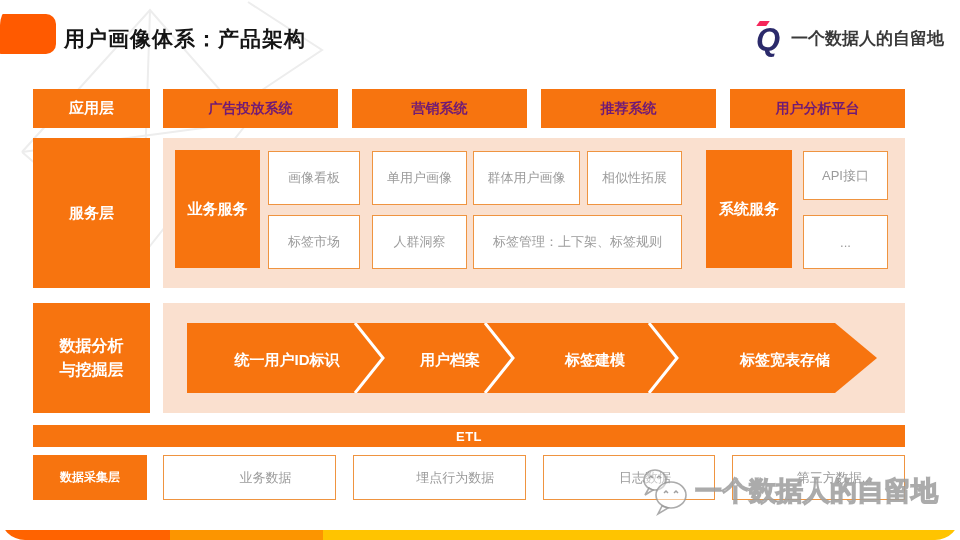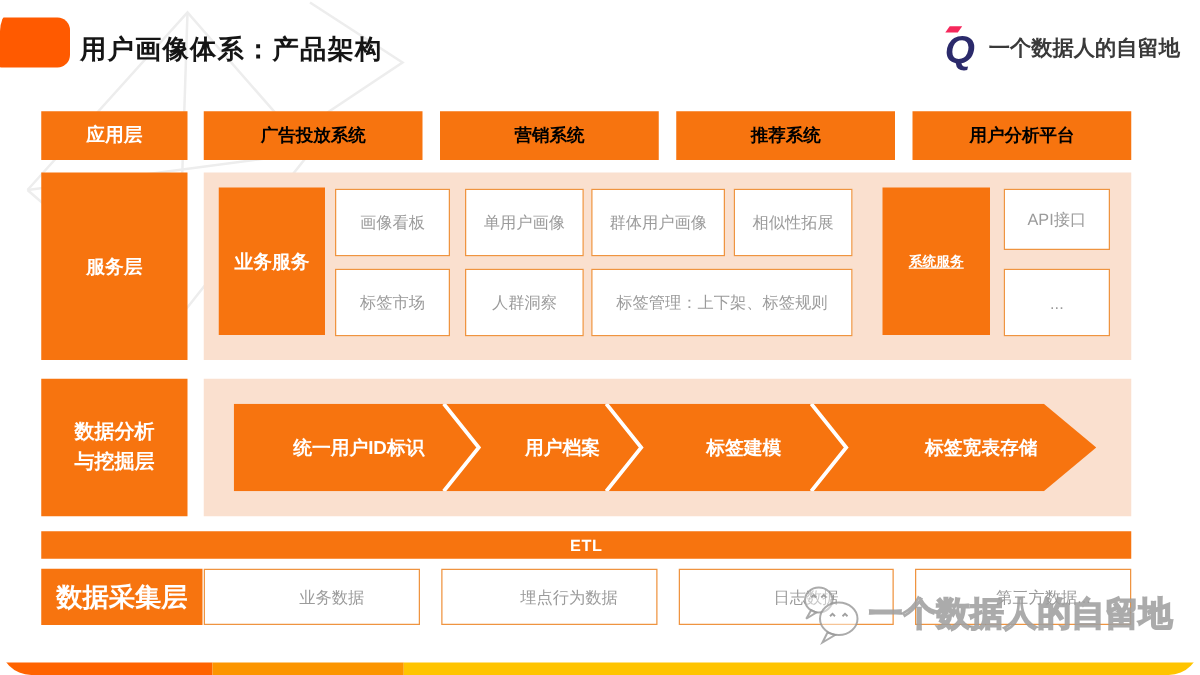--- a/index.html
+++ b/index.html
@@ -31,45 +31,45 @@
     font-weight:bold; display:flex; align-items:center; justify-content:center; text-align:center; }
   .panel { position:absolute; background:var(--panel-peach,#FAE0CF); }
   .wbox { background:#fff; border:1px solid var(--box-border,#EF9440);
     color:var(--box-text,#9B9B9B); font-size:13px;
     display:flex; align-items:center; justify-content:center; text-align:right; }
   .abs { position:absolute; }
 
   
   .app-label { left:33px; top:89px; width:117px; height:39px; font-size:15px; }
   .app-items { position:absolute; left:163px; top:89px; width:742px; height:39px; display:flex; gap:14px; }
-  .app-items > div { flex:1; background:var(--primary-orange,#F7740F); color:#000000; font-weight:bold;
+  .app-items > div { flex:1; background:var(--primary-orange,#F7740F); color:#701a75; font-weight:bold;
     font-size:14px; display:flex; align-items:center; justify-content:center; }
 
   
   .svc-label { left:33px; top:138px; width:117px; height:150px; font-size:15px; }
   .svc-panel { left:163px; top:138px; width:742px; height:150px; }
   .biz-label { left:12px; top:12px; width:85px; height:118px; font-size:15px; }
-  .sys-label { left:543px; top:12px; width:86px; height:118px; font-size:11px;text-decoration:underline; }
+  .sys-label { left:543px; top:12px; width:86px; height:118px; font-size:15px; }
 
   
   .mine-label { left:33px; top:303px; width:117px; height:110px; font-size:16px; line-height:1.5; }
   .mine-panel { left:163px; top:303px; width:742px; height:110px; }
   .flow-svg { position:absolute; left:24px; top:20px; width:690px; height:70px; }
   .flow-body { fill:var(--primary-orange,#F7740F); }
   .flow-sep { fill:none; stroke:#fff; stroke-width:3; }
   .flow-text { fill:#fff; font-size:15px; font-weight:bold; text-anchor:middle;
     dominant-baseline:central; font-family:"Liberation Sans", sans-serif; }
 
   
   .etl-bar { position:absolute; left:33px; top:425px; width:872px; height:22px;
     background:var(--primary-orange,#F7740F); color:#fff; font-weight:bold; font-size:13px;
     display:flex; align-items:center; justify-content:center; letter-spacing:0.5px; }
 
   
-  .col-label { left:33px; top:455px; width:129px; height:45px; font-size:21px; }
+  .col-label { left:33px; top:455px; width:114px; height:45px; font-size:12px; }
   .col-items { position:absolute; left:163px; top:455px; width:742px; height:45px; display:flex; gap:17px; }
   .col-items > div { flex:1;padding-left:32px; }
 
   
   .bottom-bar { position:absolute; left:0; bottom:0; width:960px; height:10px; display:flex; }
   .bar-seg1 { width:170px; background:var(--bottom-bar-1,#FF6300); }
   .bar-seg2 { width:153px; background:var(--bottom-bar-2,#FC9500); }
   .bar-seg3 { flex:1; background:var(--bottom-bar-3,#FFC400); }
 
   

